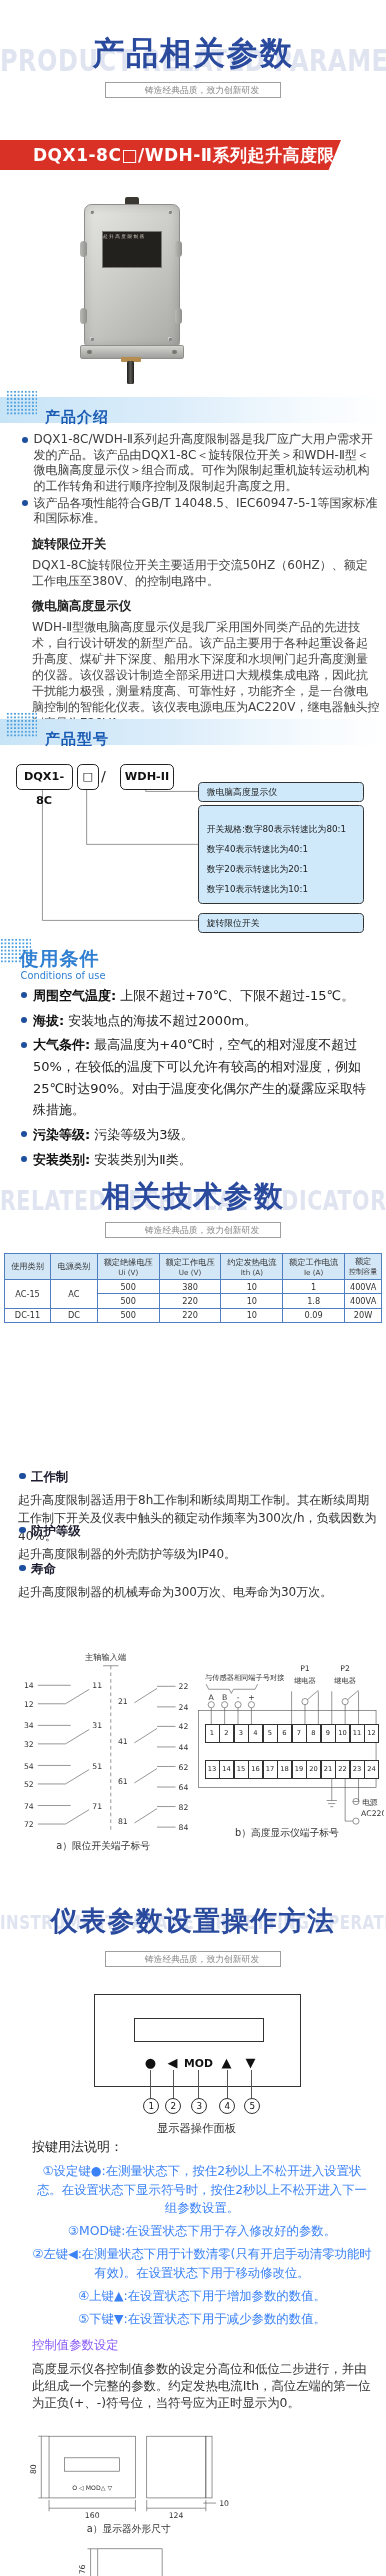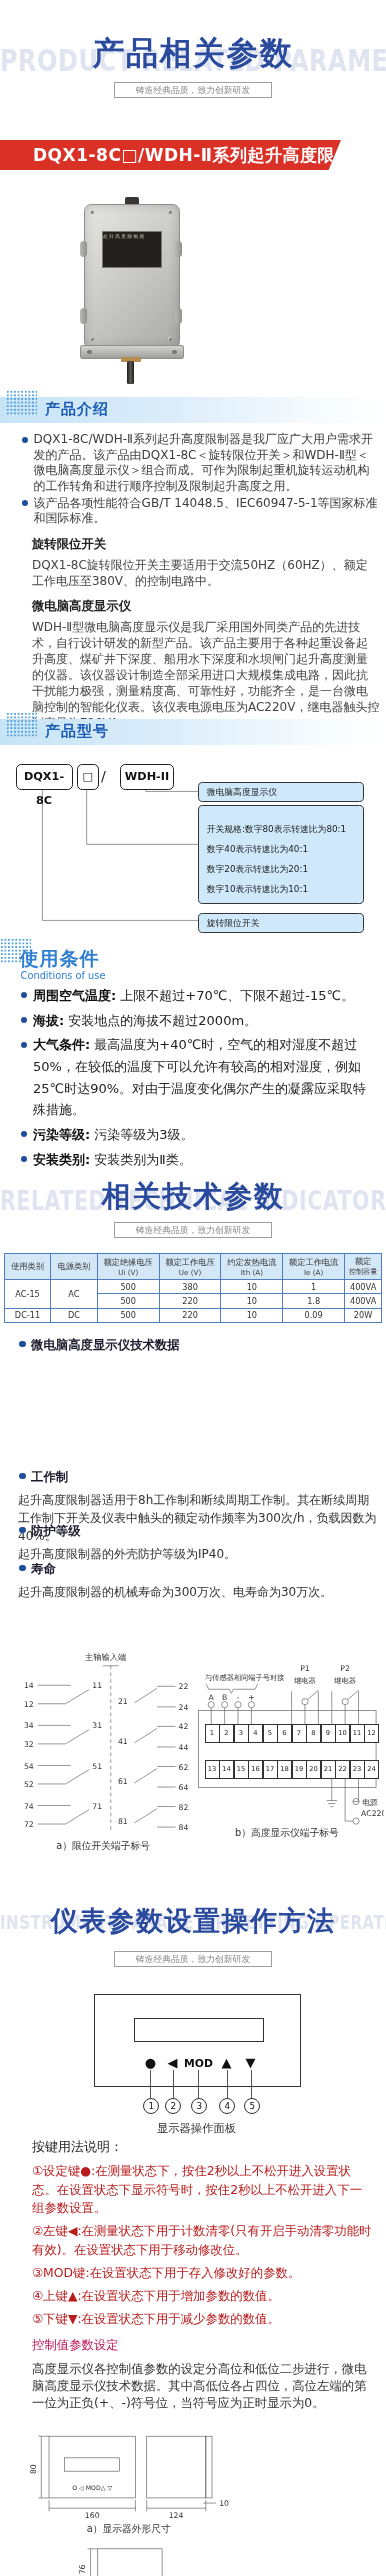--- a/index.html
+++ b/index.html
@@ -4,21 +4,21 @@
 <style>
   html,body{margin:0;padding:0;background:#fff;}
   .page{position:relative;width:386px;height:3183px;background:#fff;overflow:hidden;
         font-family:"DejaVu Sans","Liberation Sans",sans-serif;color:#333;}
   .abs{position:absolute;}
   
   .wm{position:absolute;left:0;width:386px;text-align:center;font-weight:bold;color:#dfe4f0;
       white-space:nowrap;overflow:hidden;letter-spacing:0.5px;transform:scaleY(1.25);}
   .bigtitle{position:absolute;left:0;width:386px;text-align:center;font-weight:bold;color:#2a4a9d;letter-spacing:1.5px;}
   .tagbox{position:absolute;left:50%;transform:translateX(-50%);width:156px;height:14.4px;line-height:14.4px;
-      text-align:center;color:#8a8a8a;font-size:8.8px;border:0.5px solid #9f9f9f;background:#fff;}
+      text-align:center;color:#8a8a8a;font-size:8.8px;border:0.5px solid #9f9f9f;background:#fff;padding-left:18px;}
   .redbanner{position:absolute;left:0;top:140px;width:341px;height:30px;background:#da3127;
       clip-path:polygon(0 0,100% 0,calc(100% - 12.4px) 100%,0 100%);box-sizing:border-box;
       color:#fff;font-size:17px;font-weight:bold;line-height:30px;padding-left:33px;letter-spacing:0.5px;}
   
   .device{position:absolute;left:82px;top:197px;width:98px;height:180px;}
   .device div{position:absolute;}
   .dv-knob{left:43px;top:0;width:14.4px;height:10.3px;background:#3a3631;border-radius:2.1px;}
   .dv-body{left:2.1px;top:7.2px;width:94px;height:143px;background:linear-gradient(135deg,#e6e6e3,#c6c7c3 55%,#a9aaa6);
       border:0.5px solid #8e8f8b;border-radius:7.2px;box-shadow:inset 0 0 10.3px rgba(0,0,0,.18);}
   .dv-screw{width:4.1px;height:4.1px;border-radius:50%;background:#84857f;box-shadow:inset 0.5px 0.5px 0.5px #fff;}
@@ -26,21 +26,21 @@
   .dv-plate{left:20px;top:34px;width:58px;height:35px;background:#23211e;border:0.5px solid #7c7a74;}
   .dv-plate-title{position:relative;color:#d8d4c9;font-size:4.6px;text-align:center;margin-top:2.1px;letter-spacing:1.5px;}
   .dv-row{position:relative;height:0.5px;background:#6f6c64;margin:4.1px 4.6px 0 4.6px;}
   .dv-base{left:-2.1px;top:148px;width:102px;height:12.4px;background:linear-gradient(#d3d3d0,#9fa09c);border-radius:2.1px;border:0.5px solid #8e8f8b;}
   .dv-hole{width:4.6px;height:4.6px;border-radius:50%;background:#77786f;top:3.6px;}
   .dv-collar{left:39px;top:160px;width:19.6px;height:4.6px;background:#b68d50;border-radius:1px;}
   .dv-shaft{left:45px;top:164px;width:6.7px;height:23px;background:linear-gradient(90deg,#1f1e1c,#5a5954,#1f1e1c);border-radius:1.5px;}
   
   .band{position:absolute;left:0;width:386px;height:26px;
       background:linear-gradient(90deg,#c7e4f7 0%,#dcedfa 45%,#f4fafe 78%,#ffffff 100%);}
-  .bandtitle{position:absolute;left:45px;top:3px;font-size:15px;font-weight:bold;color:#1b5cb4;letter-spacing:1px;}
+  .bandtitle{position:absolute;left:45px;top:11px;font-size:15px;font-weight:bold;color:#1b5cb4;letter-spacing:1px;}
   .dots{position:absolute;width:31px;height:25px;
       background-image:radial-gradient(#4e9fdd 0.7px,transparent 0.8px);background-size:3.6px 3.6px;}
   
   .flow{position:absolute;left:20.6px;width:359px;}
   .li{position:relative;padding-left:13px;font-size:12px;line-height:15.5px;color:#3c3c3c;margin-bottom:1.5px;}
   .li .dot,.cond-item .dot{position:absolute;left:1px;top:4.6px;width:6.2px;height:6.2px;border-radius:50%;background:#1d4f9e;}
   .subhead{font-size:12.4px;font-weight:bold;color:#222;margin:9.3px 0 4.1px 11.3px;}
   .para{font-size:12px;line-height:16px;color:#444;margin-left:11.3px;}
   
   .mbox{position:absolute;height:24px;line-height:24px;text-align:center;border:1.3px solid #222;
@@ -74,22 +74,22 @@
   
   .panelbox{position:absolute;left:94px;top:1994px;width:205px;height:91px;border:1px solid #333;background:#fff;}
   .panelwin{position:absolute;left:134px;top:2018px;width:128px;height:21.6px;border:1px solid #333;background:#fff;}
   .pbtn{position:absolute;top:2055px;width:29px;text-align:center;font-size:13px;color:#111;}
   .pline{position:absolute;top:2070px;width:0.8px;height:28px;background:#555;}
   .pcirc{position:absolute;top:2098px;width:14.4px;height:14.4px;border:0.8px solid #333;border-radius:50%;
       text-align:center;line-height:14.4px;font-size:8.8px;color:#111;background:#fff;}
   .pcaption{position:absolute;left:42px;top:2121px;width:309px;text-align:center;font-size:11.3px;color:#333;}
   .opflow{position:absolute;left:32px;top:2138px;width:340px;}
   .usage-title{font-size:13px;color:#222;margin-bottom:6.2px;}
-  .usage-item{font-size:12.4px;line-height:18.5px;color:#b91c1c;margin-bottom:4.6px;}
-  .set-title{font-size:12.4px;color:#be185d;margin:8.2px 0 6.2px 0;}
+  .usage-item{font-size:12.4px;line-height:18.5px;color:#3b82f6;margin-bottom:4.6px;text-align:center;}
+  .set-title{font-size:12.4px;color:#8b5cf6;margin:8.2px 0 6.2px 0;}
   .set-text{font-size:12.4px;line-height:17px;color:#333;}
   svg text{fill:#333;font-family:"DejaVu Sans","Liberation Sans",sans-serif;}
   svg .dim{font-size:15px;}
   svg .cap{font-size:19px;}
   svg line,svg polyline,svg path,svg rect.ln,svg circle.ln{stroke:#555;stroke-width:1.2;fill:none;}
 </style>
 </head>
 <body>
 
 <div class="page">
@@ -266,21 +266,20 @@
       <td>500</td>
       <td>220</td>
       <td>10</td>
       <td>0.09</td>
       <td>20W</td>
     </tr>
   </tbody>
     </table>
 
   <div class="tblock" style="top:1337px;">
-    <div class="tb-title"><span class="dot"></span><span>微电脑高度显示仪技术数据</span></div>
   </div>
   <div class="tblock" style="top:1469px;">
     <div class="tb-title"><span class="dot"></span><span>工作制</span></div>
     <div class="tb-lines" style="margin-left:0;">
         <div class="tb-line">起升高度限制器适用于8h工作制和断续周期工作制。其在断续周期工作制下开关及仪表中触头的额定动作频率为300次/h，负载因数为40%。</div>
       </div>
   </div>
   <div class="tblock" style="top:1523px;">
     <div class="tb-title"><span class="dot"></span><span>防护等级</span></div>
     <div class="tb-lines" style="margin-left:0;">
@@ -464,27 +463,27 @@
   <div class="pcirc" style="left:165px;">2</div>
   <div class="pcirc" style="left:191px;">3</div>
   <div class="pcirc" style="left:219px;">4</div>
   <div class="pcirc" style="left:244px;">5</div>
   <div class="pcaption">显示器操作面板</div>
 
   <div class="opflow">
     <div class="usage-title">按键用法说明：</div>
     <div>
         <div class="usage-item">①设定键●:在测量状态下，按住2秒以上不松开进入设置状态。在设置状态下显示符号时，按住2秒以上不松开进入下一组参数设置。</div>
+        <div class="usage-item">③MOD键:在设置状态下用于存入修改好的参数。</div>
         <div class="usage-item">②左键◀:在测量状态下用于计数清零(只有开启手动清零功能时有效)。在设置状态下用于移动修改位。</div>
-        <div class="usage-item">③MOD键:在设置状态下用于存入修改好的参数。</div>
         <div class="usage-item">④上键▲:在设置状态下用于增加参数的数值。</div>
         <div class="usage-item">⑤下键▼:在设置状态下用于减少参数的数值。</div>
       </div>
     <div class="set-title">控制值参数设定</div>
-    <div class="set-text">高度显示仪各控制值参数的设定分高位和低位二步进行，微电脑高度显示仪技术数据。其中高低位各占四位，高位左端的第一位为正负(+、-)符号位，当符号应为正时显示为0。</div>
+    <div class="set-text">高度显示仪各控制值参数的设定分高位和低位二步进行，并由此组成一个完整的参数。约定发热电流Ith，高位左端的第一位为正负(+、-)符号位，当符号应为正时显示为0。</div>
   </div>
 
   <svg class="abs" style="left:0;top:2428px;" width="386" height="109" viewBox="0 0 750 212">
     <rect class="ln" x="95" y="16" width="168" height="120"></rect>
     <rect class="ln" x="125" y="58" width="107" height="26"></rect>
     <text x="179" y="120" text-anchor="middle" style="font-size:12px">O ◁ MOD△ ▽</text>
     <line x1="80" y1="16" x2="80" y2="136"></line>
       <line x1="74" y1="16" x2="95" y2="16"></line>
       <line x1="74" y1="136" x2="95" y2="136"></line>
     <text x="70" y="80" class="dim" text-anchor="middle" transform="rotate(-90 70 80)">80</text>

